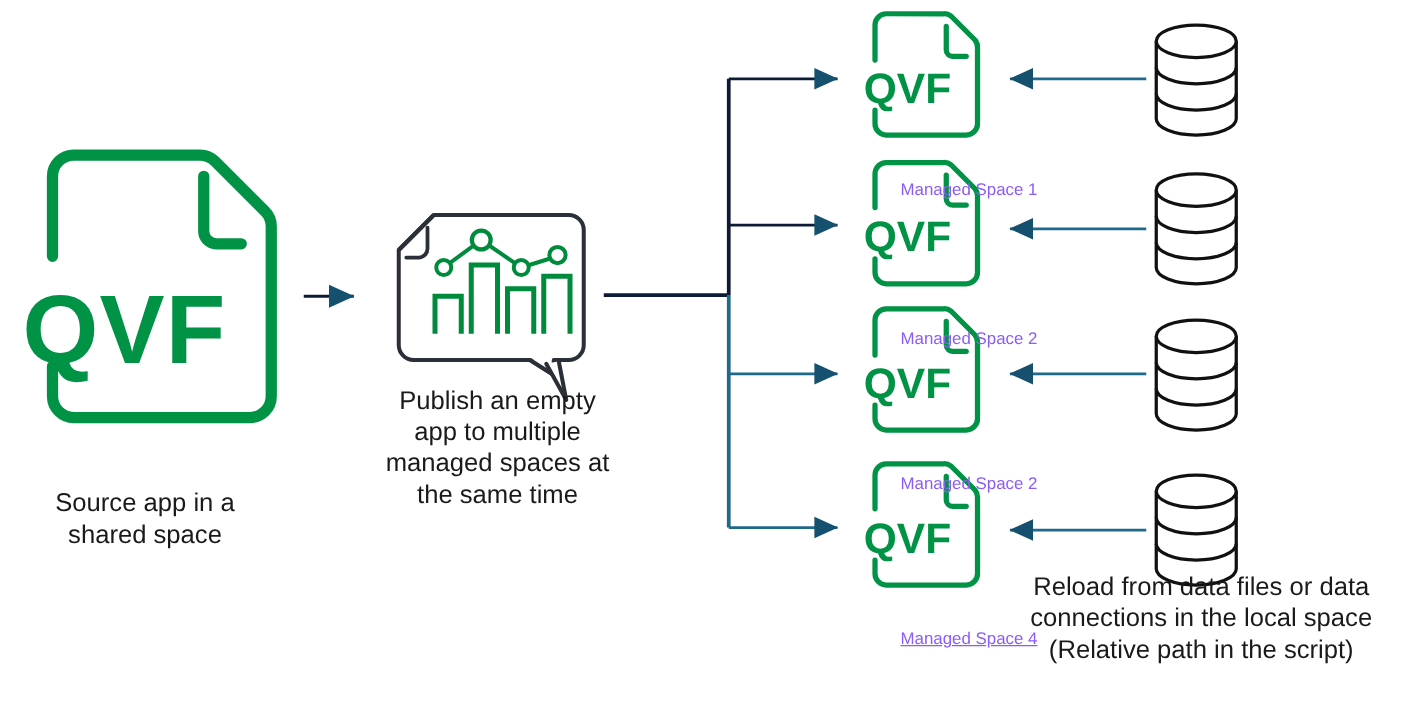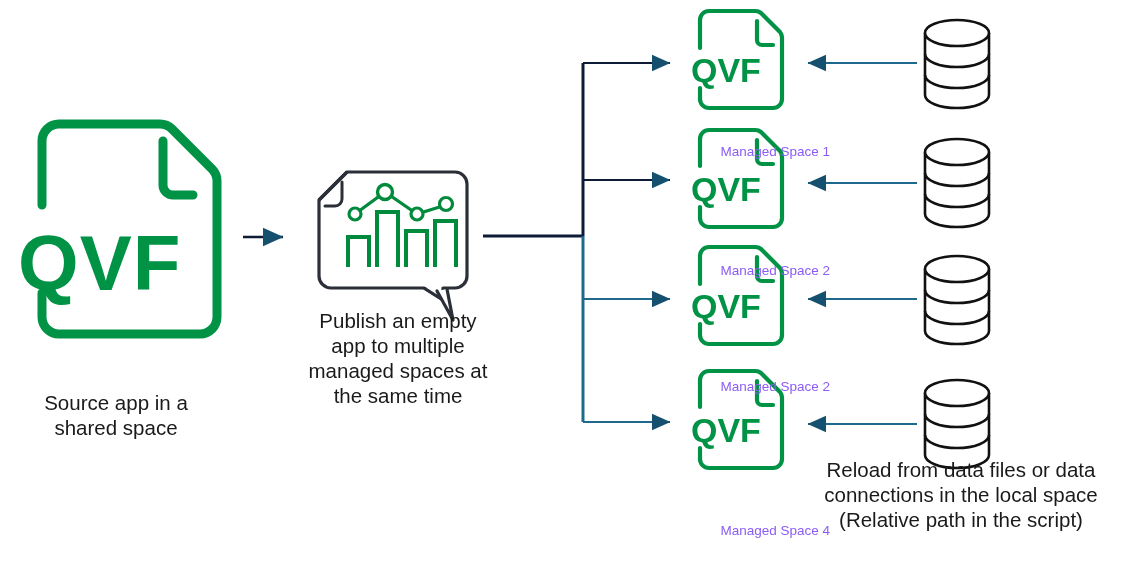--- a/index.html
+++ b/index.html
@@ -54,21 +54,21 @@
     position: absolute;
     width: 180px;
     text-align: right;
     font-size: 13.5px;
     color: #8b5cf6;
     margin-top: 31px;
   }
   #ms-label-1 { left: 650px; top: 113px; }
   #ms-label-2 { left: 650px; top: 232px; }
   #ms-label-3 { left: 650px; top: 348px; }
-  #ms-label-4 { left: 650px; top: 492px; }
+  #ms-label-4 { left: 650px; top: 472px; text-decoration: underline; }
 </style>
 </head>
 <body>
 
 <div id="diagram-root">
 
   <svg id="diagram-svg" viewBox="0 0 1122 561">
     <defs>
       <marker id="arrowNavy" markerWidth="9" markerHeight="9" refX="8.4" refY="4.5" orient="auto" markerUnits="strokeWidth">
         <path d="M0,0.6 L8.6,4.5 L0,8.4 Z" fill="#15506e"></path>

